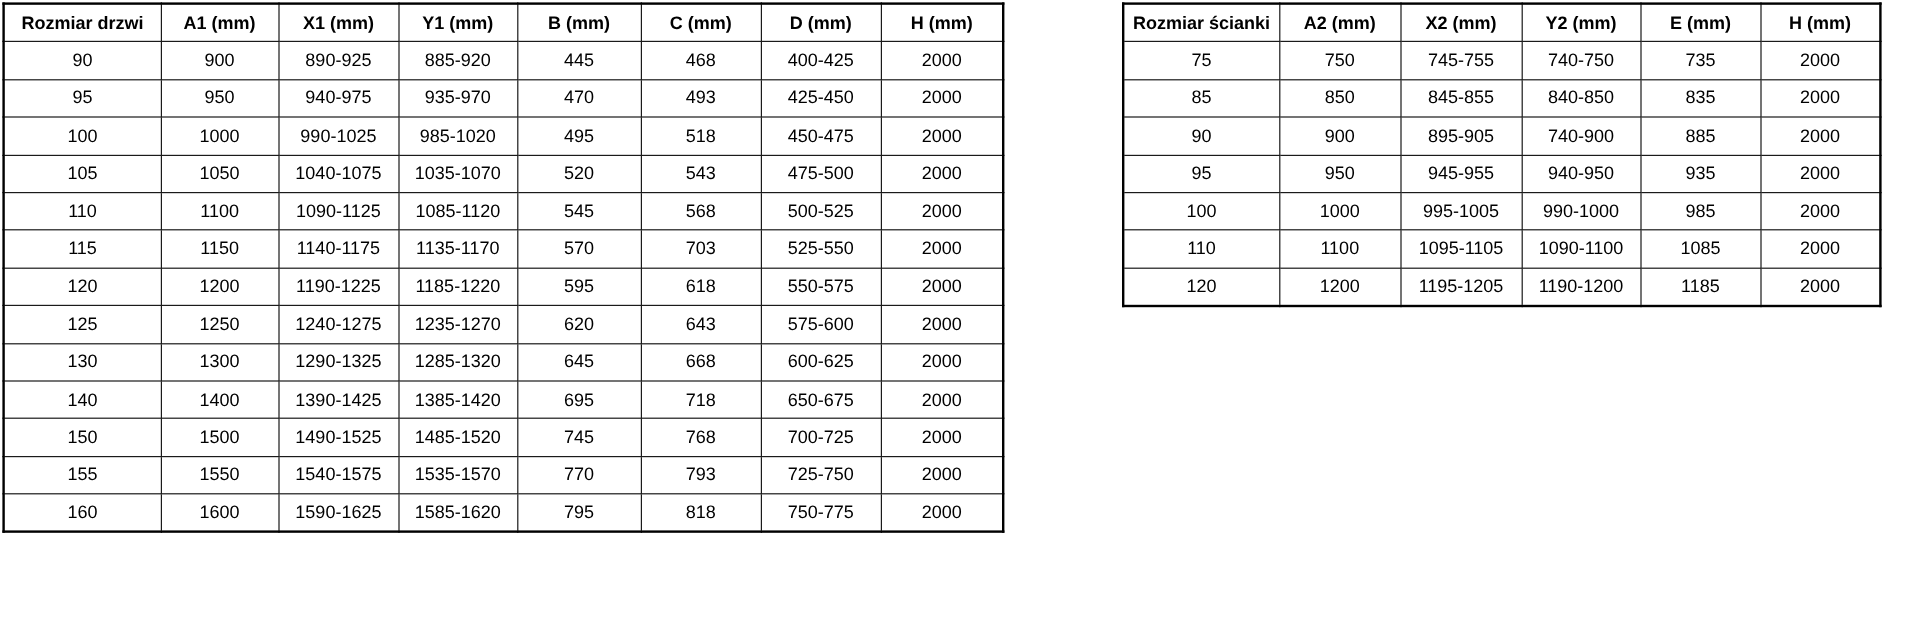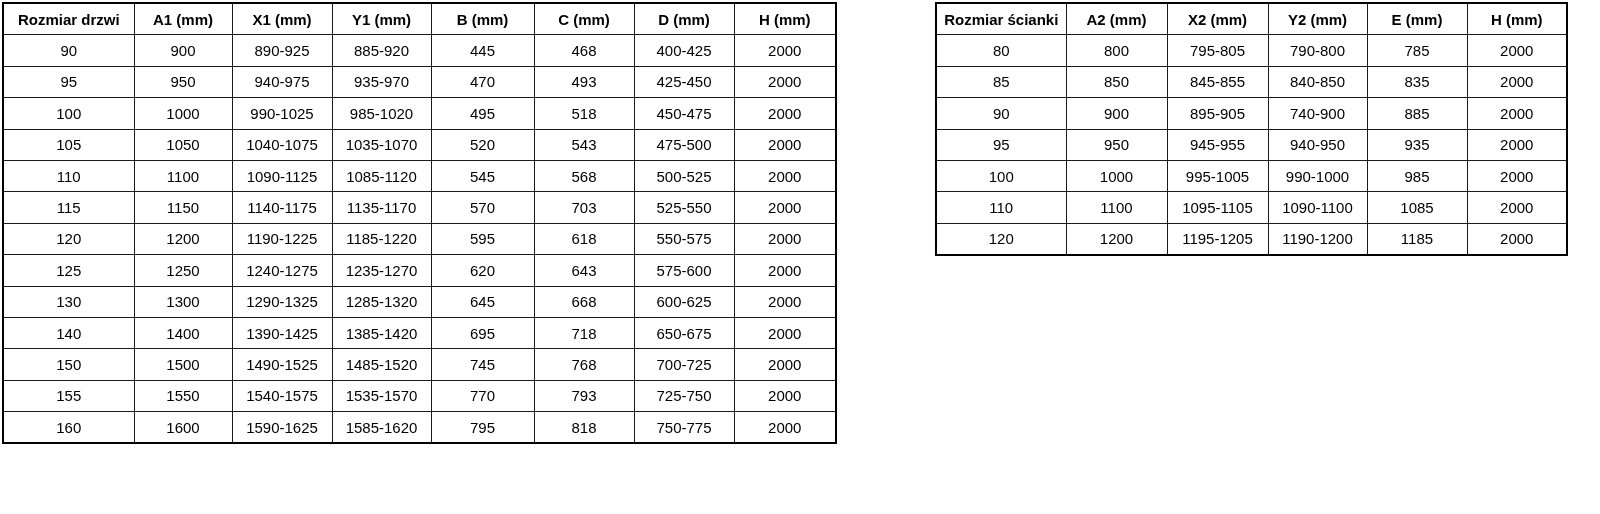--- a/index.html
+++ b/index.html
@@ -213,25 +213,25 @@
           <th>Rozmiar ścianki</th>
           <th>A2 (mm)</th>
           <th>X2 (mm)</th>
           <th>Y2 (mm)</th>
           <th>E (mm)</th>
           <th>H (mm)</th>
         </tr>
       </thead>
       <tbody>
         <tr>
-          <td>80</td>
-          <td>800</td>
-          <td>795-805</td>
-          <td>790-800</td>
-          <td>785</td>
+          <td>75</td>
+          <td>750</td>
+          <td>745-755</td>
+          <td>740-750</td>
+          <td>735</td>
           <td>2000</td>
         </tr>
         <tr>
           <td>85</td>
           <td>850</td>
           <td>845-855</td>
           <td>840-850</td>
           <td>835</td>
           <td>2000</td>
         </tr>

